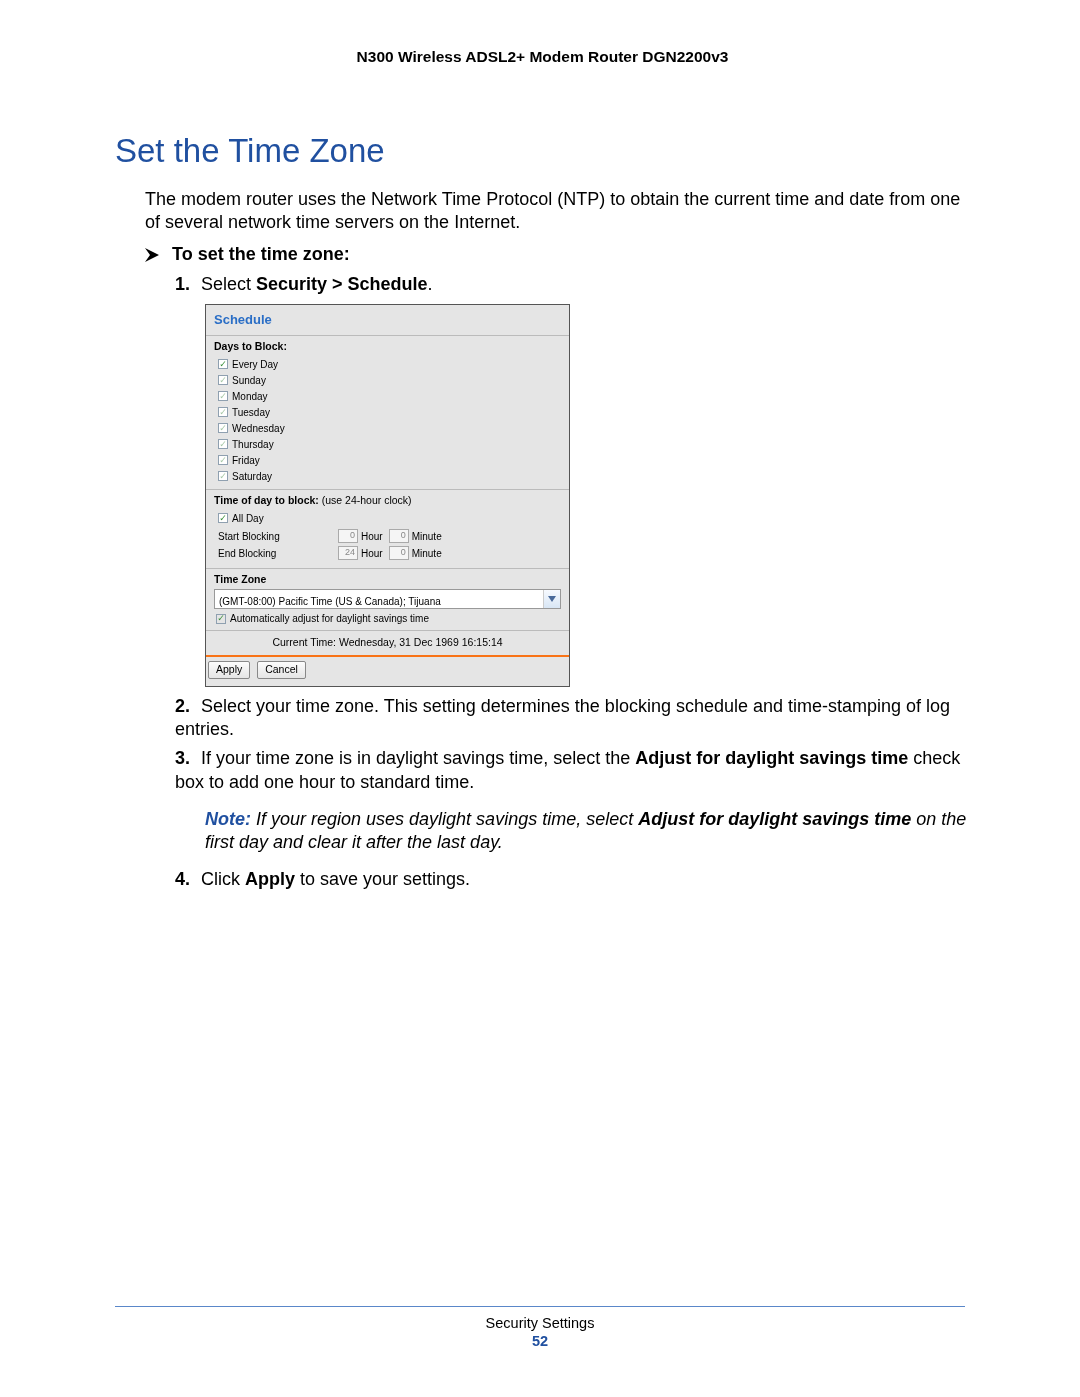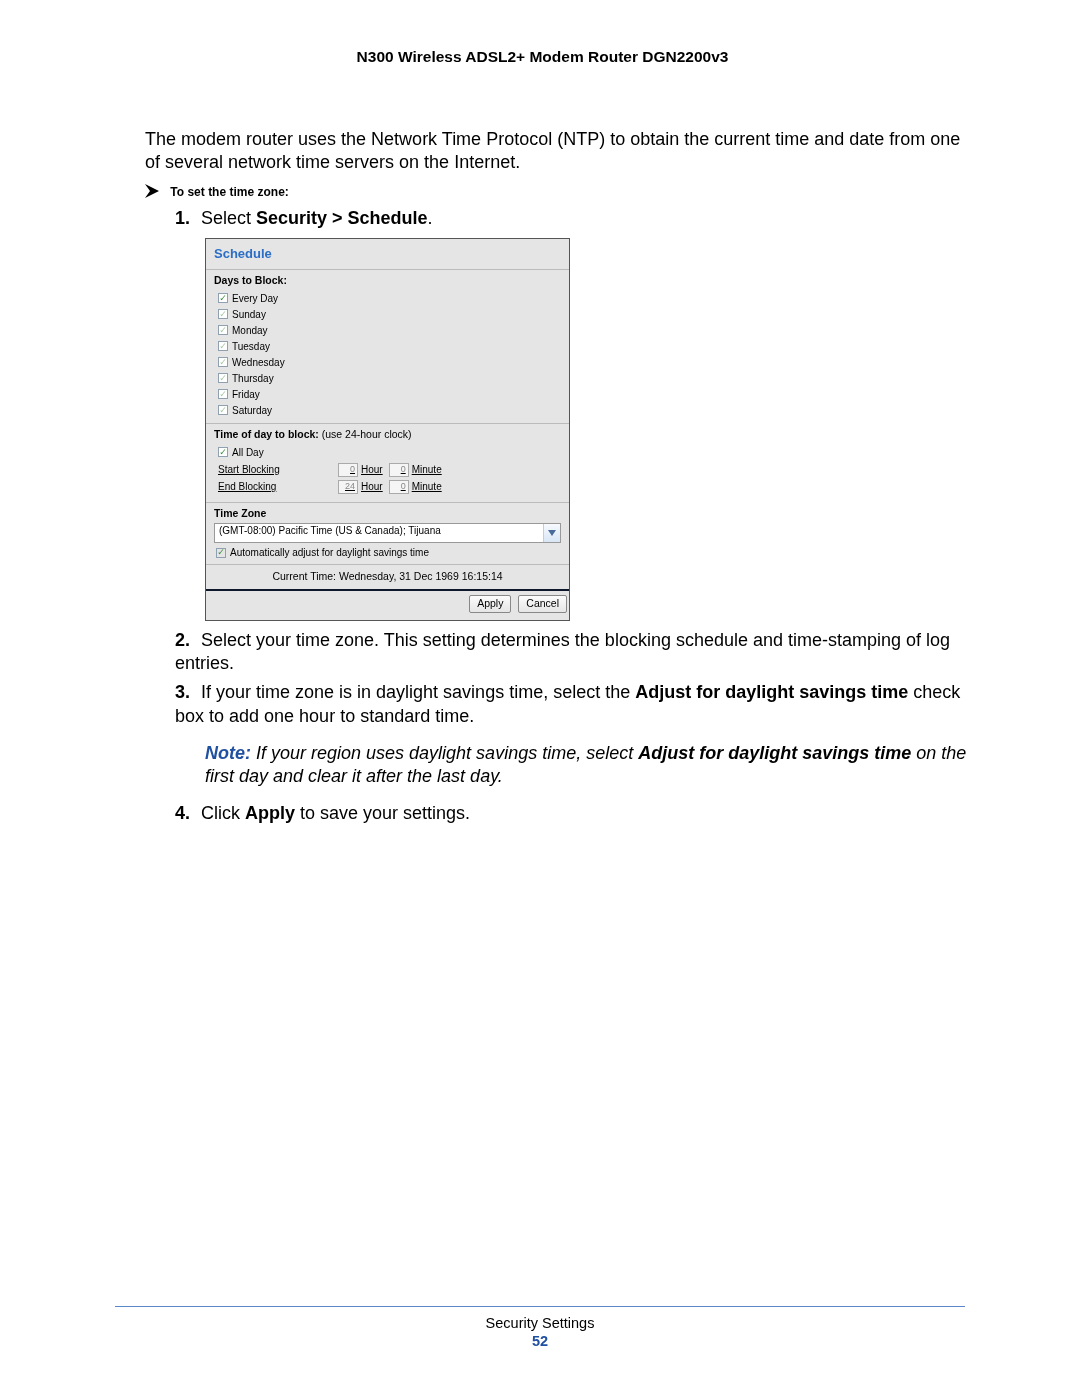--- a/index.html
+++ b/index.html
@@ -31,21 +31,21 @@
     margin: 10px 0 18px 0;
   }
   .body-text {
     font-size: 18px;
     line-height: 1.28;
     margin: 6px 0 10px 30px;
     max-width: 840px;
   }
   .task-line {
     margin: 10px 0 8px 30px;
-    font-size: 12px;
+    font-size: 18px;
   }
   .task-line .arrow {
     display: inline-block;
     width: 22px;
   }
   .task-line .arrow svg { vertical-align: -2px; }
   .task-title { font-weight: bold; }
   .ol {
     margin: 6px 0 0 60px;
     font-size: 18px;
@@ -97,43 +97,43 @@
   .router-shot .sub-label { font-weight: bold; padding-bottom: 2px; display:block; font-size: 10.5px;}
   .router-shot .sub-label .hint { font-weight: normal; }
   .router-shot .row { display: flex; align-items: center; margin: 1px 0 0 4px; height: 15px; }
   .router-shot .row .cb {
     width: 10px; height: 10px; border: 1px solid #8fa0b0; background: #fff; margin-right: 4px;
     display: inline-flex; align-items: center; justify-content: center; box-sizing: border-box;
   }
   .router-shot .row .cb.checked::after { content:"✓"; font-size: 9px; color:#3a8f3a; line-height: 8px; }
   .router-shot .row .cb.checked.dim::after { color:#a6c8a6; }
   .router-shot .row .lbl { font-size: 10px; }
-  .router-shot .time-row { display:flex; align-items:flex-start; margin: 3px 0 3px 4px; text-decoration: underline; }
+  .router-shot .time-row { display:flex; align-items:flex-end; margin: 3px 0 3px 4px; }
   .router-shot .time-row .tlabel { width: 120px; font-size:10px; }
   .router-shot .time-row .tinput {
     width: 20px; height: 14px; border:1px solid #aaa; font-size:9px; text-align:right; padding:0 2px;
     box-sizing:border-box; background:#f5f5f5; color:#888; display:inline-flex; align-items:center; justify-content:flex-end;
   }
   .router-shot .time-row .unit { margin: 0 6px 0 3px; font-size: 10px; }
   .router-shot .tz-select {
-    display:flex; align-items:flex-start; height:18px; border:1px solid #999; background:#fff; margin: 1px 0 3px 0;
+    display:flex; align-items:flex-end; height:18px; border:1px solid #999; background:#fff; margin: 1px 0 3px 0;
     font-size: 10px;
   }
   .router-shot .tz-select .tz-text { flex:1; padding: 0 4px; overflow:hidden; white-space:nowrap; }
   .router-shot .tz-select .tz-btn {
     width:16px; height:100%; border-left:1px solid #ccc; background: linear-gradient(#f7faff,#d8e6f5);
     display:flex; align-items:center; justify-content:center;
   }
   .router-shot .tz-select .tz-btn svg { display:block; }
   .router-shot .dst-row { display:flex; align-items:center; margin: 2px 0 0 2px; }
   .router-shot .dst-row .cb { width:10px; height:10px; border:1px solid #8fa0b0; margin-right:4px; display:inline-flex; align-items:center; justify-content:center; box-sizing:border-box;}
   .router-shot .dst-row .cb.checked::after { content:"✓"; font-size:9px; color:#3a8f3a; }
   .router-shot .current-time { text-align:center; font-weight:normal; font-size:10.5px; padding: 5px 0 5px 0; border-top:1px solid #bbb;}
   .router-shot .btn-bar {
-    text-align:right; padding: 4px 0 7px 0; border-top: 2px solid #0f172a;
+    text-align:left; padding: 4px 0 7px 0; border-top: 2px solid #f97316;
   }
   .router-shot .btn-bar .btn {
     display:inline-block; border:1px solid #888; background: linear-gradient(#fcfcfc,#e5e5e5);
     font-size:10.5px; padding: 1px 7px; margin: 0 2px; border-radius:2px; cursor:pointer;
   }
 
   .footer {
     position: absolute;
     bottom: 48px; left: 0; width: 100%;
     text-align: center;
@@ -142,20 +142,21 @@
   .footer .fs { font-weight: normal; font-size: 14.5px; }
   .footer .pg { color: #2050a0; font-weight: bold; font-size: 14.5px; margin-top: 2px; }
 </style>
 </head>
 <body>
 
 <div class="page">
 
   <div class="doc-header">N300 Wireless ADSL2+ Modem Router DGN2200v3</div>
 
+  <h1 class="section-title">Set the Time Zone</h1>
 
   <p class="body-text">The modem router uses the Network Time Protocol (NTP) to obtain the current time and date from one of several network time servers on the Internet.</p>
 
   <div class="task-line">
     <span class="arrow">
       <svg width="16" height="14" viewBox="0 0 16 14">
           <polygon points="0,0 14,7 0,14 5,7" fill="#000"></polygon>
         </svg>
     </span>
     <span class="task-title">To set the time zone:</span>

